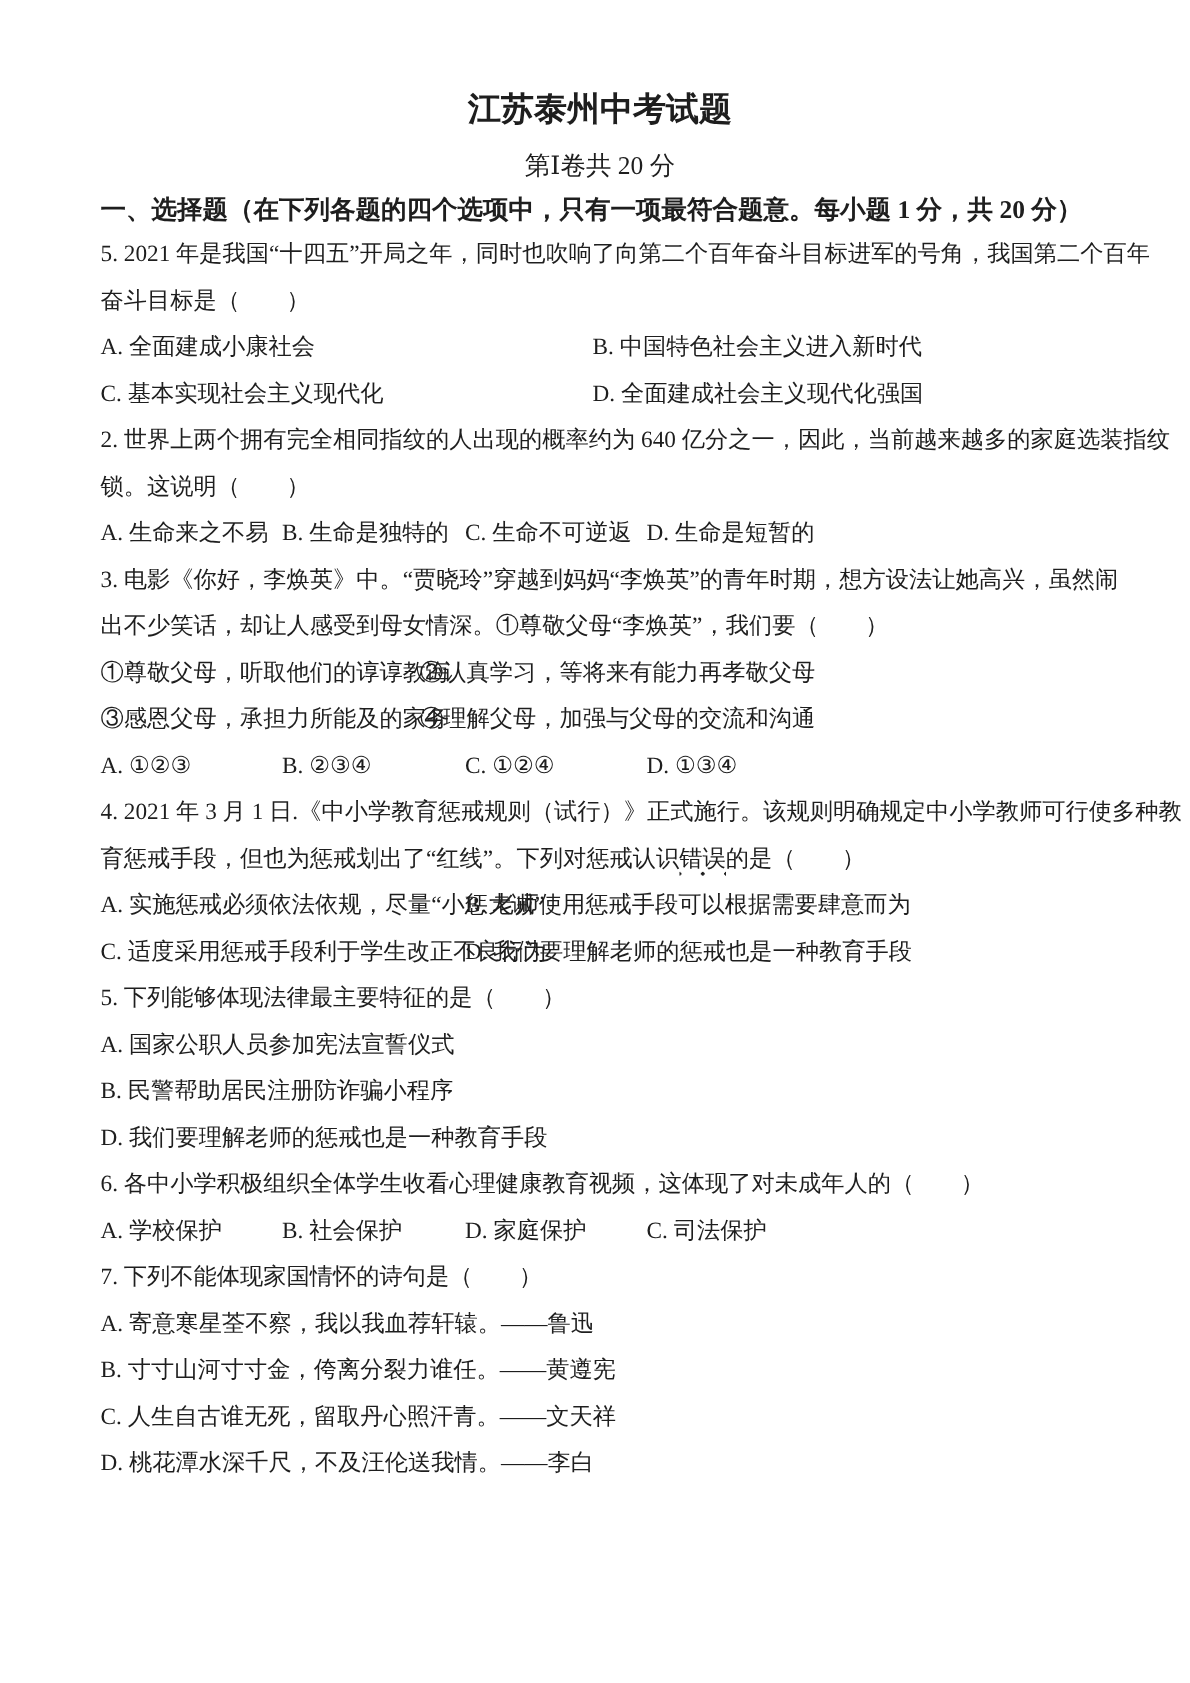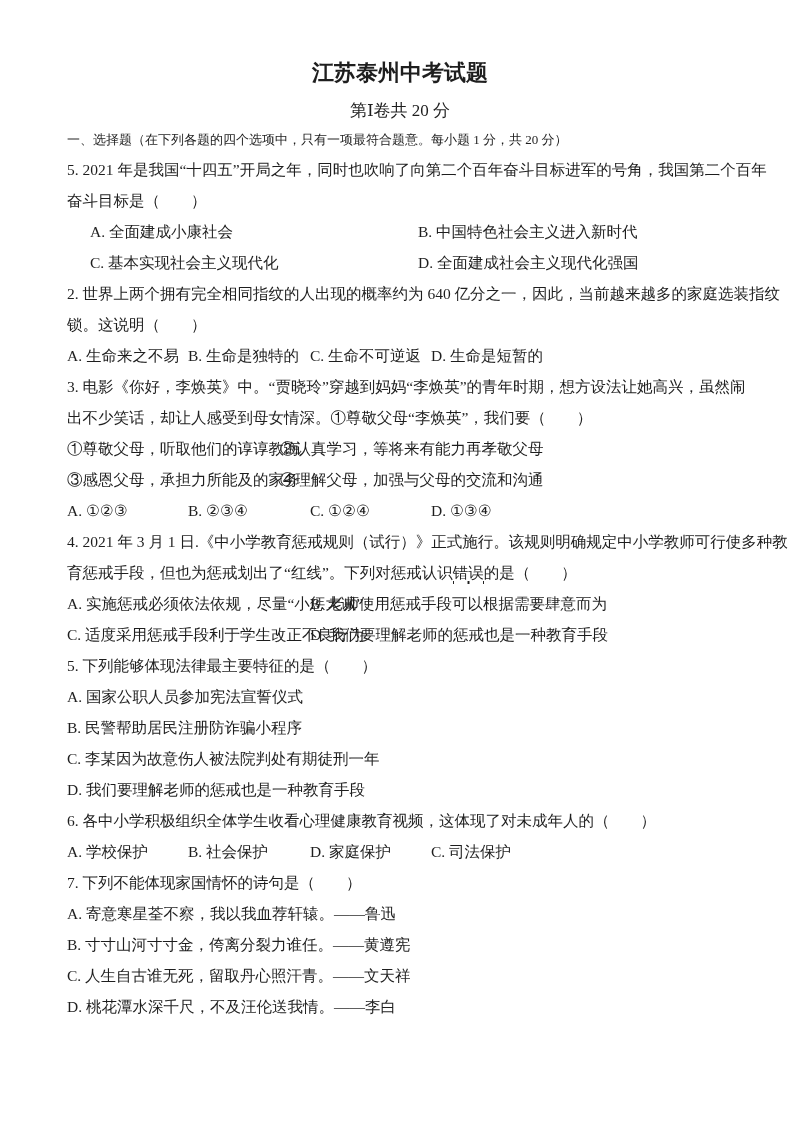--- a/index.html
+++ b/index.html
@@ -24,30 +24,30 @@
     line-height: 30px;
   }
   .section-heading {
     margin: 0 0 2px 0;
     text-align: center;
     font-size: 17px;
     font-weight: 400;
     line-height: 26px;
   }
   .part-heading {
-    font-size: 13px;
-    font-weight: normal;
+    font-size: 17px;
+    font-weight: bold;
     line-height: 28px;
     white-space: nowrap;
   }
   .line {
     line-height: 31px;
     white-space: nowrap;
   }
-  .grid2a { display: grid; grid-template-columns: 328px 1fr; margin-left: 23px; } 
+  .grid2a { display: grid; grid-template-columns: 328px 1fr; } 
   .grid2b { display: grid; grid-template-columns: 243px 1fr; } 
   .grid2s { display: grid; grid-template-columns: 213px 1fr; } 
   .grid4  { display: grid; grid-template-columns: 121px 122px 121px 1fr; } 
   .emph {
     background-image: radial-gradient(circle, currentColor 1.2px, transparent 1.3px);
     background-size: 1em 5px;
     background-repeat: repeat-x;
     background-position: center bottom;
     padding-bottom: 4px;
   }
@@ -108,21 +108,20 @@
       <div class="line">B.  老师使用惩戒手段可以根据需要肆意而为</div>
       <div class="line">C.  适度采用惩戒手段利于学生改正不良行为</div>
       <div class="line">D.  我们要理解老师的惩戒也是一种教育手段</div>
     </div>
   </section>
 
   <section>
     <div class="line">5. 下列能够体现法律最主要特征的是（　　）</div>
     <div class="line">A.  国家公职人员参加宪法宣誓仪式</div>
     <div class="line">B.  民警帮助居民注册防诈骗小程序</div>
-    <div class="line">C.  李某因为故意伤人被法院判处有期徒刑一年</div>
     <div class="line">D.  我们要理解老师的惩戒也是一种教育手段</div>
   </section>
 
   <section>
     <div class="line">6. 各中小学积极组织全体学生收看心理健康教育视频，这体现了对未成年人的（　　）</div>
     <div class="grid4">
       <div class="line">A. 学校保护</div>
       <div class="line">B. 社会保护</div>
       <div class="line">D. 家庭保护</div>
       <div class="line">C. 司法保护</div>

